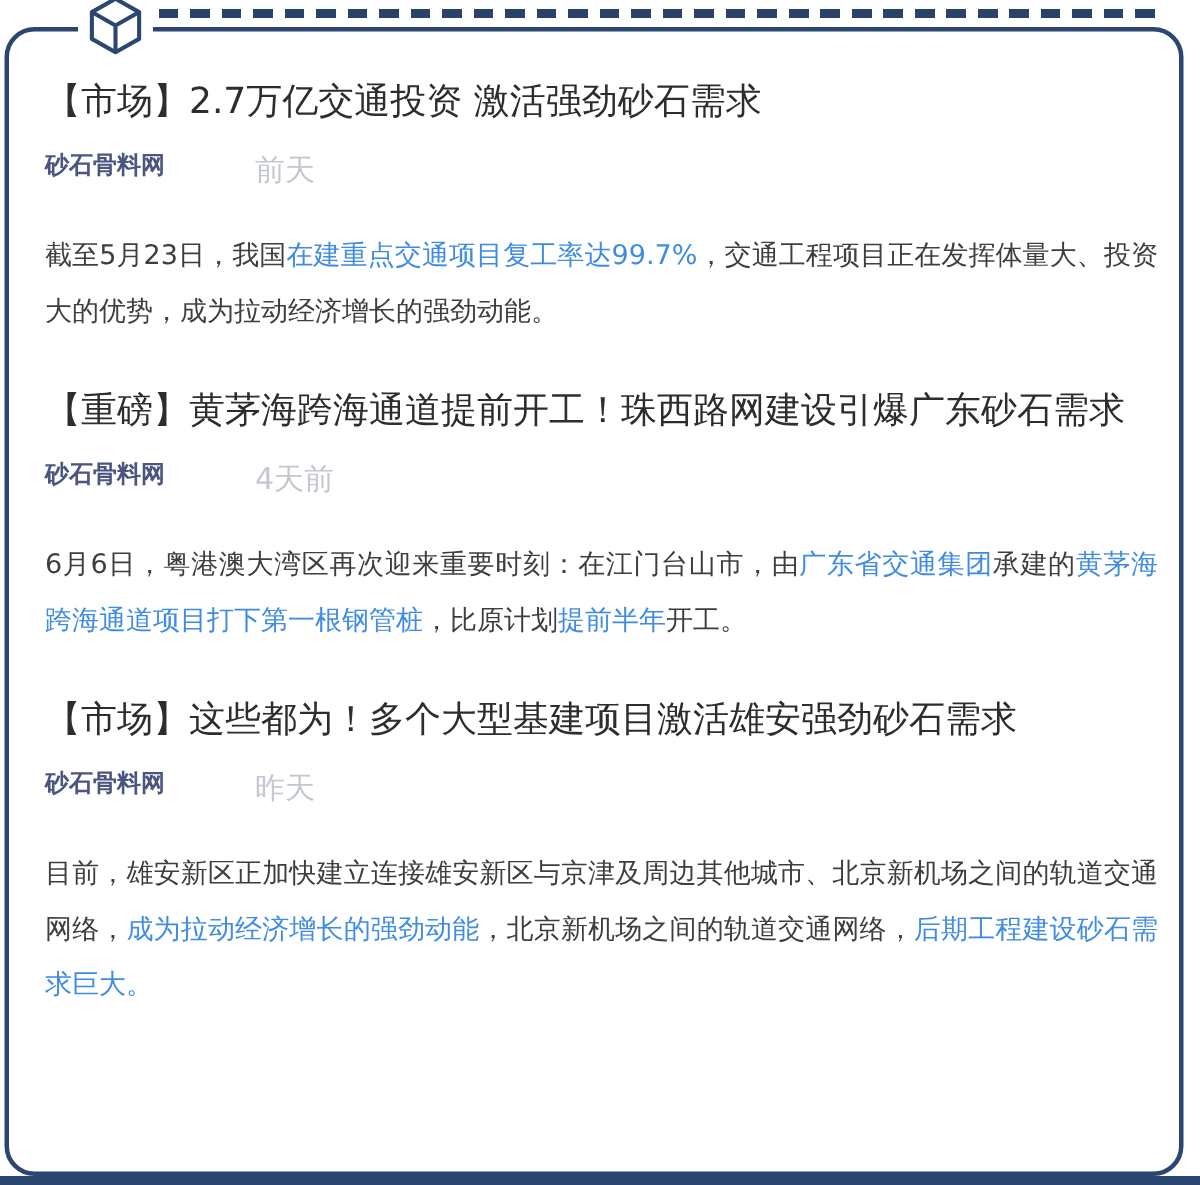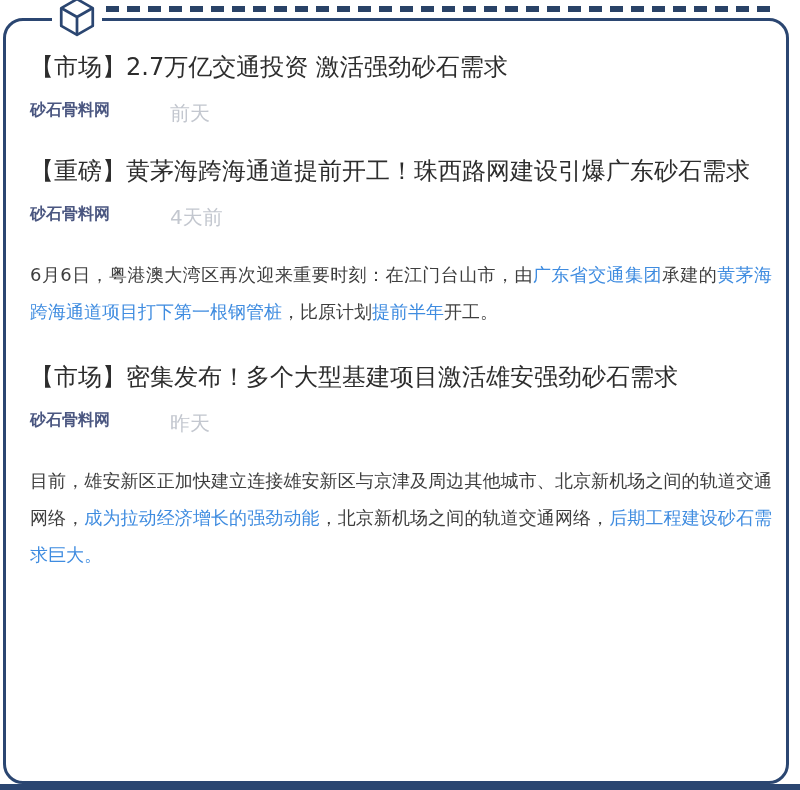--- a/index.html
+++ b/index.html
@@ -61,33 +61,34 @@
 <div class="dashes"></div>
 
 <div class="content">
 
   <div class="article">
     <h2 class="article-title">【市场】2.7万亿交通投资 激活强劲砂石需求</h2>
     <div class="meta">
       <span class="source">砂石骨料网</span>
       <span class="time">前天</span>
     </div>
+    <p class="para"><span>截至5月23日，我国</span><span class="hl">在建重点交通项目复工率达99.7%</span><span>，交通工程项目正在发挥体量大、投资大的优势，成为拉动经济增长的强劲动能。</span></p>
   </div>
 
   <div class="article">
     <h2 class="article-title">【重磅】黄茅海跨海通道提前开工！珠西路网建设引爆广东砂石需求</h2>
     <div class="meta">
       <span class="source">砂石骨料网</span>
       <span class="time">4天前</span>
     </div>
     <p class="para"><span>6月6日，粤港澳大湾区再次迎来重要时刻：在江门台山市，由</span><span class="hl">广东省交通集团</span><span>承建的</span><span class="hl">黄茅海跨海通道项目打下第一根钢管桩</span><span>，比原计划</span><span class="hl">提前半年</span><span>开工。</span></p>
   </div>
 
   <div class="article">
-    <h2 class="article-title">【市场】密集发布！多个大型基建项目激活雄安强劲砂石需求</h2>
+    <h2 class="article-title">【市场】这些都为！多个大型基建项目激活雄安强劲砂石需求</h2>
     <div class="meta">
       <span class="source">砂石骨料网</span>
       <span class="time">昨天</span>
     </div>
     <p class="para"><span>目前，雄安新区正加快建立连接雄安新区与京津及周边其他城市、北京新机场之间的轨道交通网络，</span><span class="hl">成为拉动经济增长的强劲动能</span><span>，北京新机场之间的轨道交通网络，</span><span class="hl">后期工程建设砂石需求巨大。</span></p>
   </div>
 
 </div>
 
 </body></html>

